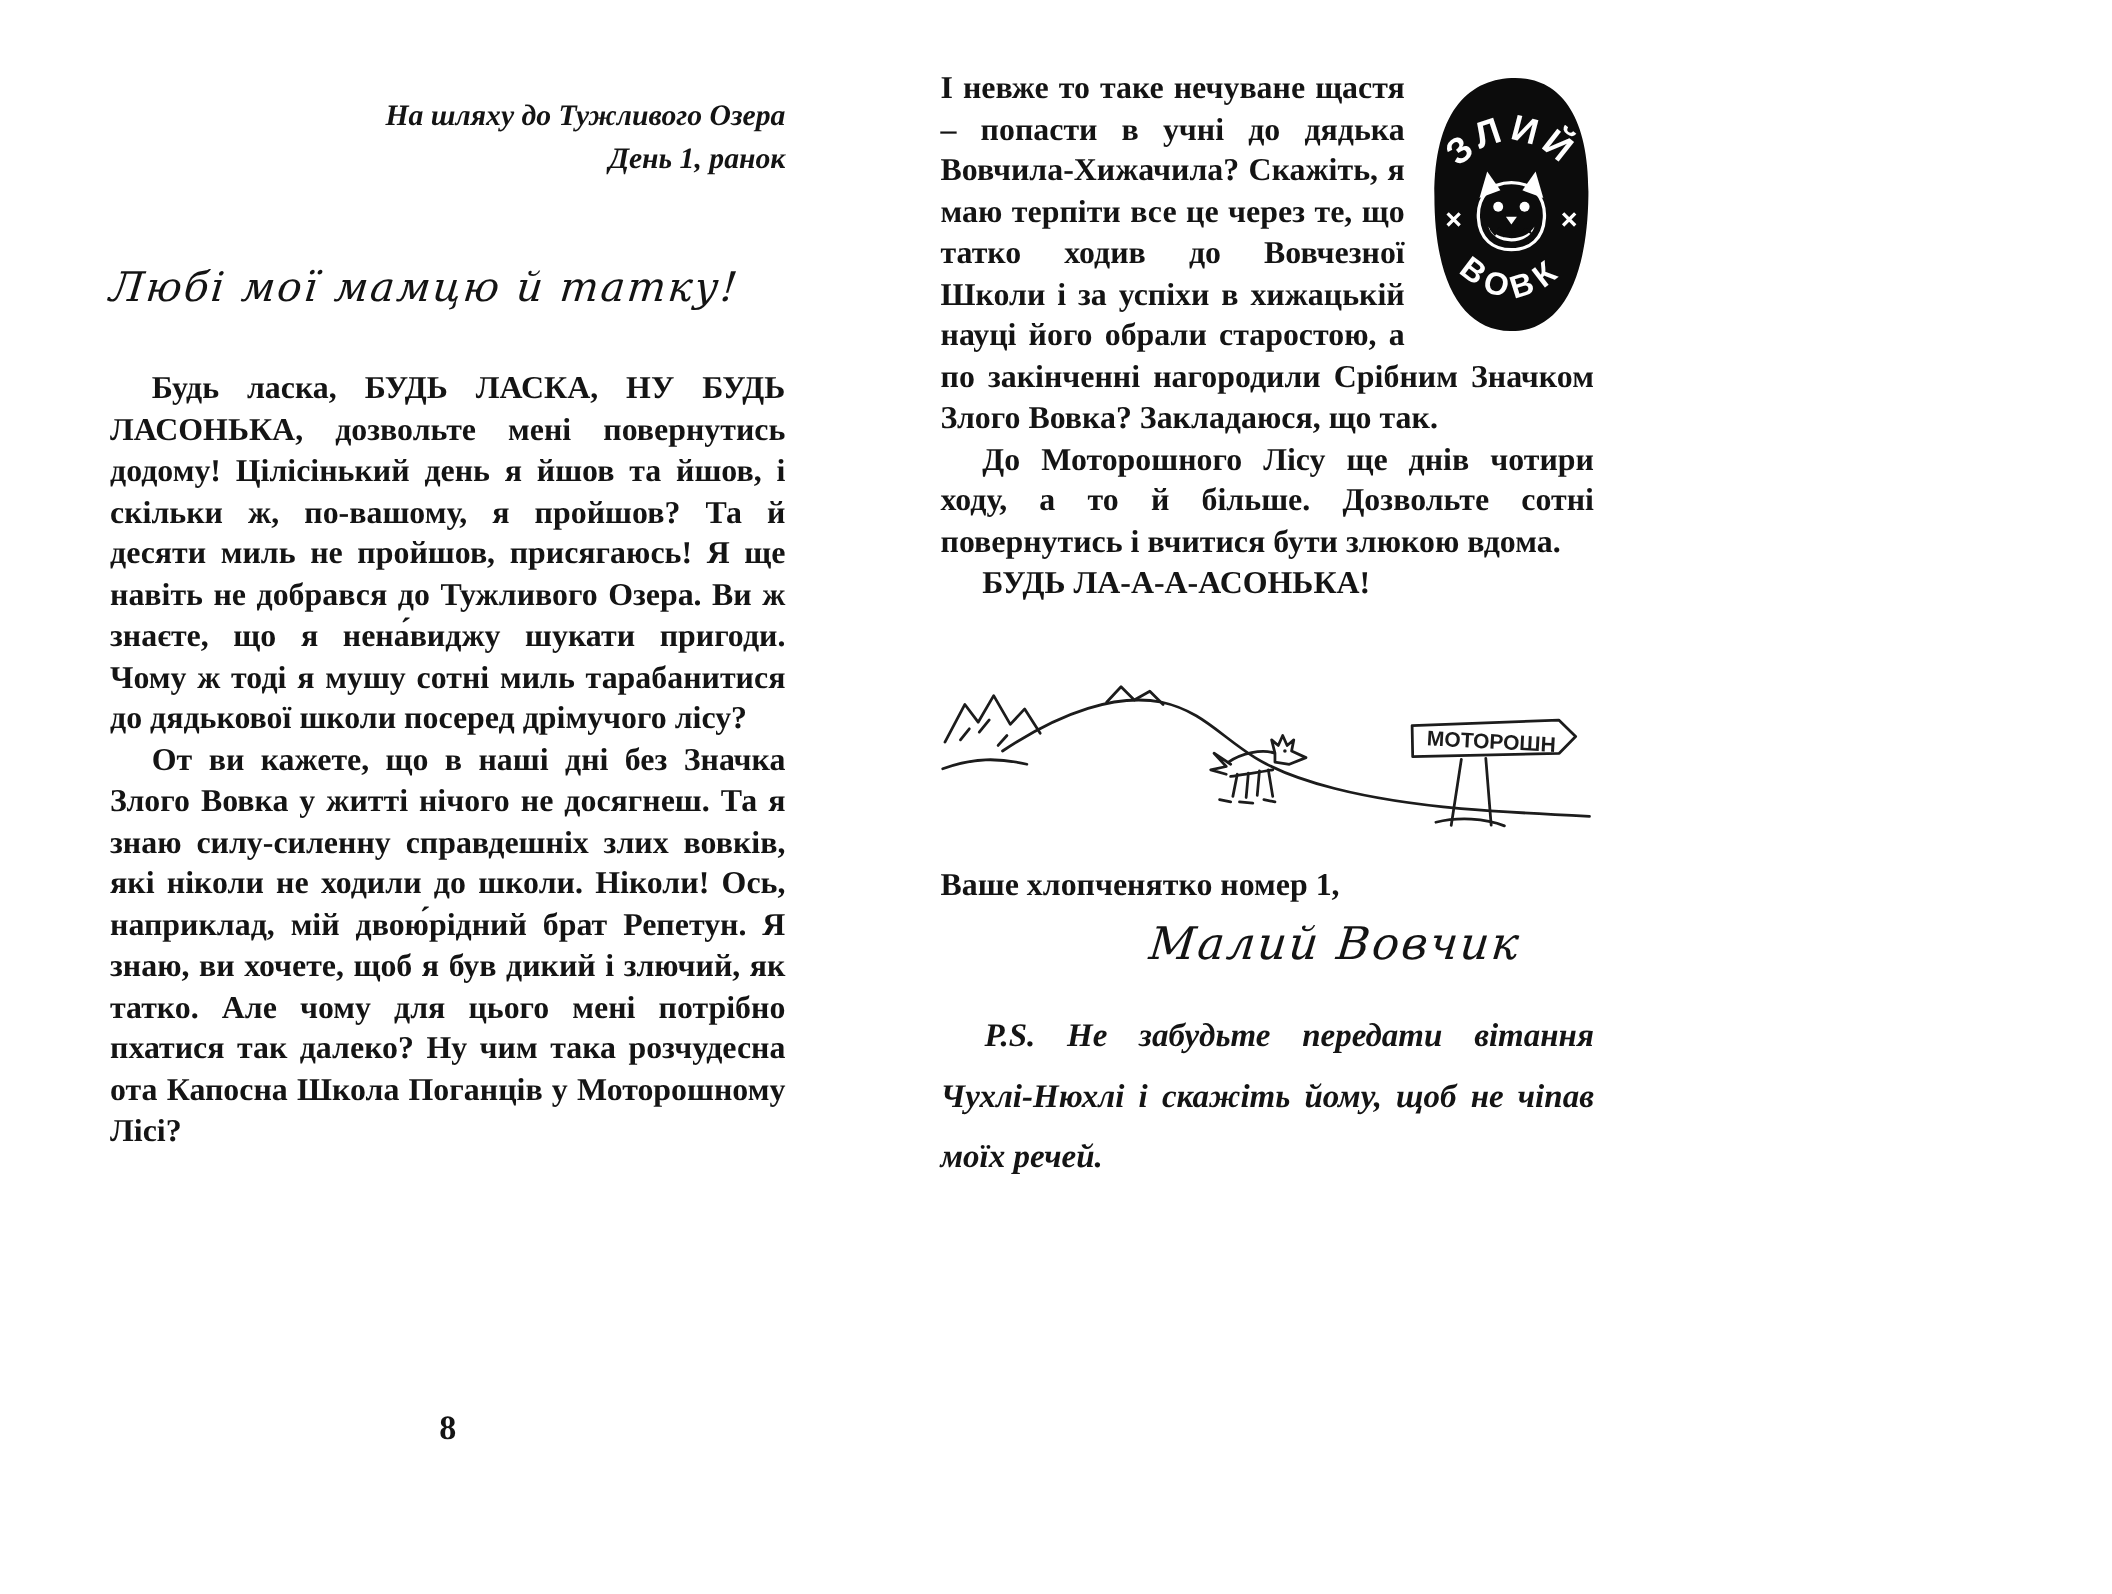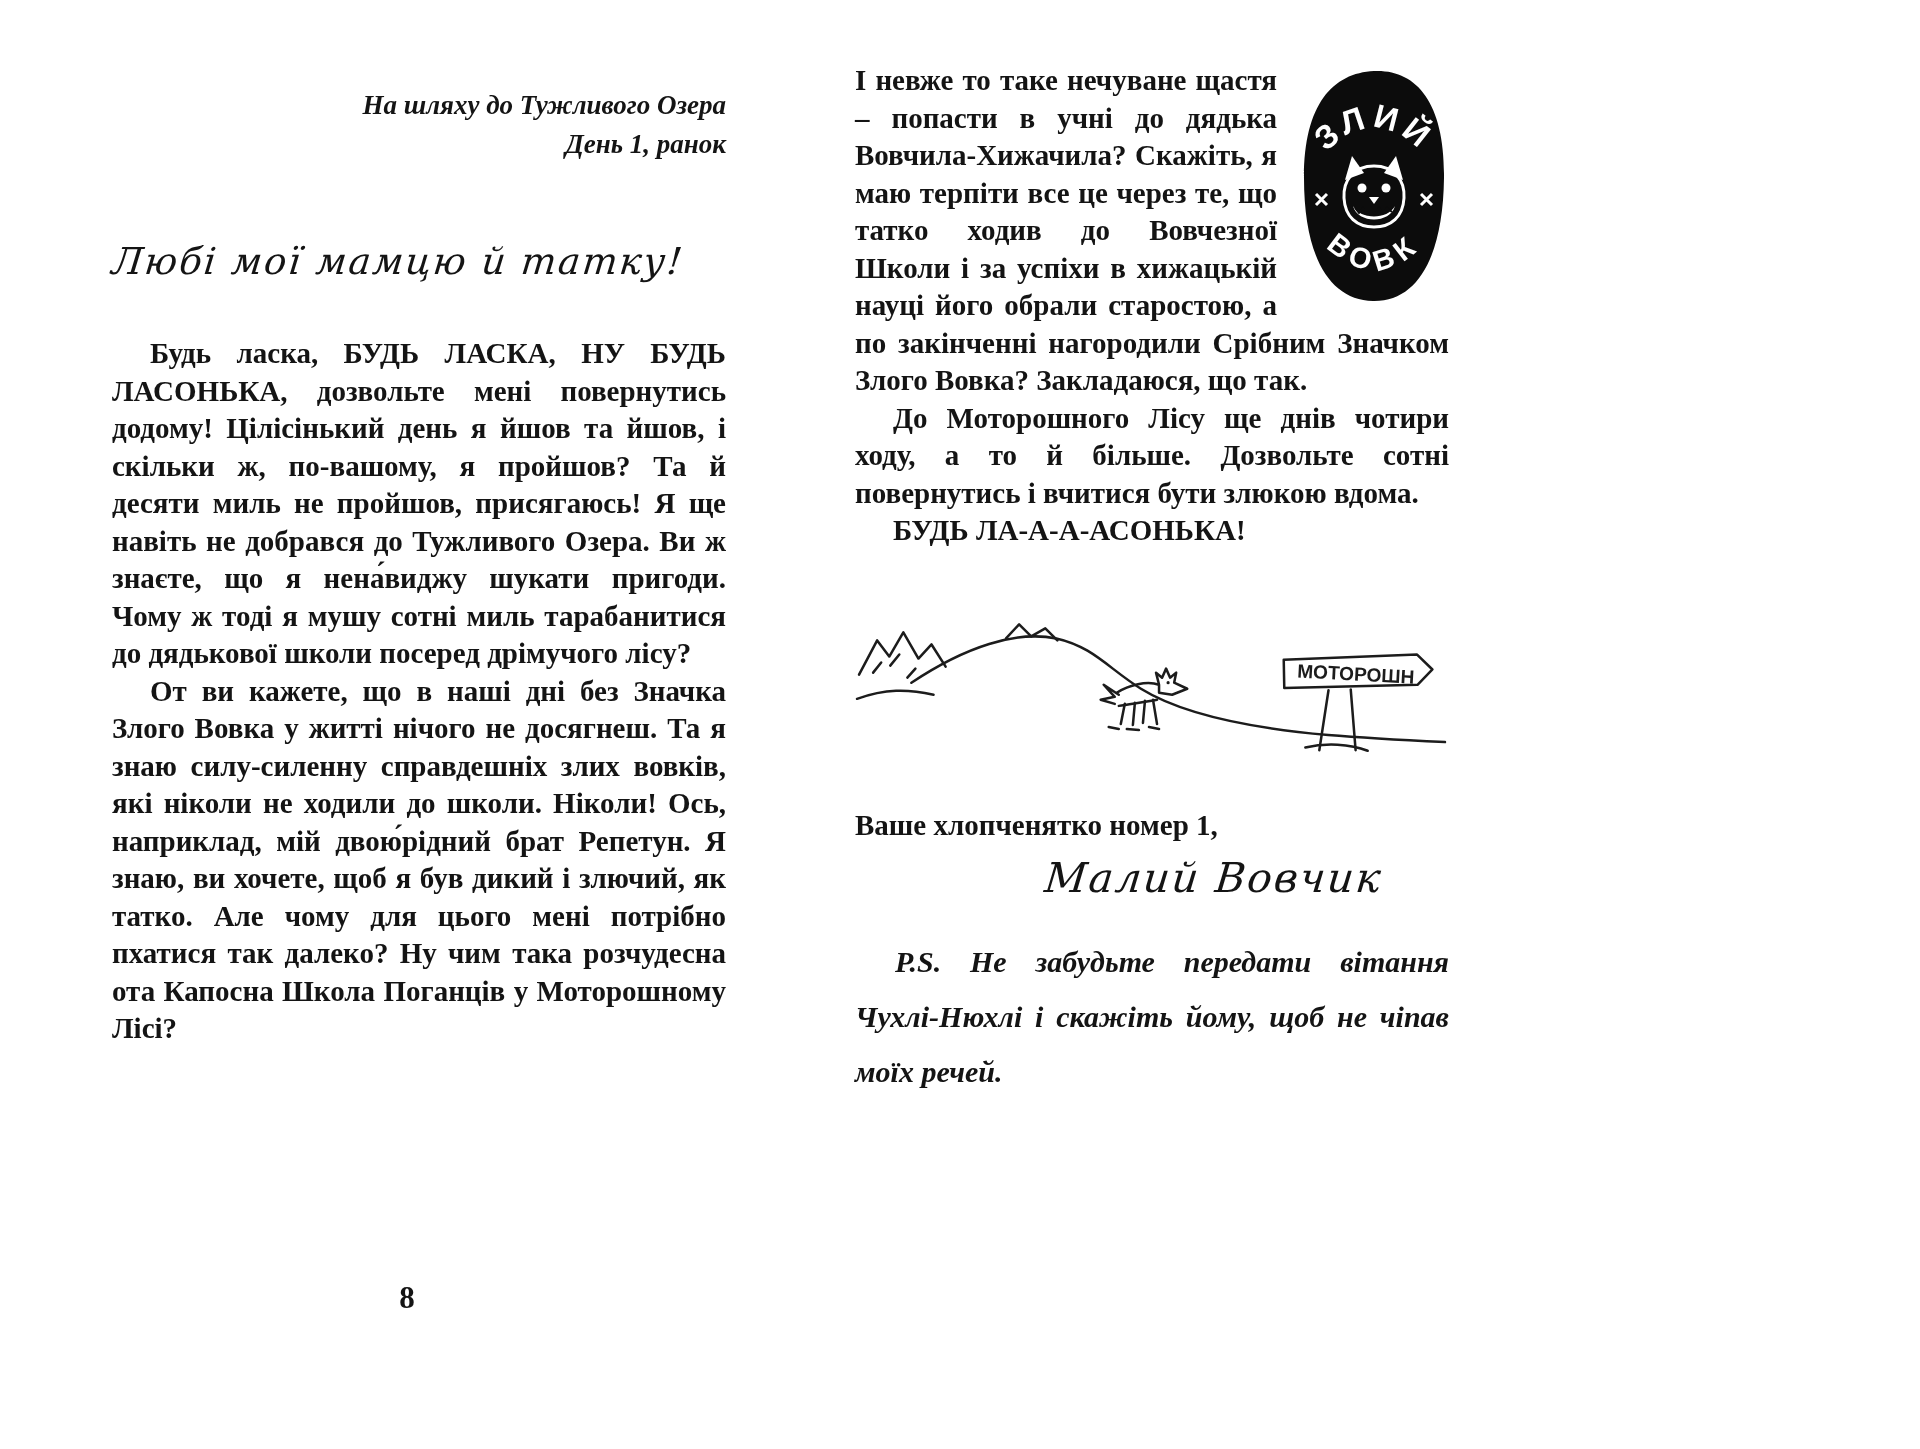--- a/index.html
+++ b/index.html
@@ -2,21 +2,21 @@
 <html><head>
 <meta charset="utf-8">
 <style>
   * { margin:0; padding:0; box-sizing:border-box; }
   html,body { background:#e9e9e9; }
   .scan {
     position:relative; width:1920px; height:1449px; background:#ffffff;
     font-family:"Liberation Serif", serif; color:#141414; overflow:hidden;
   }
   .page { position:absolute; top:0; }
-  .page-left  { left:112px; width:614px; }
+  .page-left  { left:100px; width:614px; }
   .page-right { left:855px; width:594px; }
 
   .header { margin-top:86px; text-align:right; font-style:italic; font-weight:700;
             font-size:27px; line-height:39px; }
 
   .handwriting { font-family:"DejaVu Serif", serif; font-style:italic; }
   .salutation { margin-top:76px; font-size:37px; letter-spacing:2px;
                 display:inline-block; transform:skewX(-6deg); }
 
   .body-text { font-weight:700; font-size:29px; line-height:37.5px; text-align:justify; }
@@ -26,21 +26,21 @@
   .page-number { position:absolute; left:100px; top:1280px; width:614px;
                  text-align:center; font-weight:700; font-size:31px; }
 
   .page-right .content { padding-top:62px; }
   .badge-float { float:right; width:150px; height:240px; margin:4px 0 14px 22px; }
   .badge-svg { width:100%; height:100%; display:block; }
 
   .illustration { clear:both; margin-top:26px; width:594px; }
   .illustration-svg { width:100%; height:auto; display:block; }
 
-  .closing { margin-top:32px; font-weight:700; font-size:29px; }
+  .closing { margin-top:12px; font-weight:700; font-size:29px; }
   .signature { margin-top:12px; margin-left:190px; font-size:41px; letter-spacing:2px;
                display:inline-block; transform:skewX(-6deg); }
   .postscript { margin-top:32px; font-style:italic; font-weight:700; font-size:30px;
                 line-height:55px; text-align:justify; text-indent:40px; }
 </style>
 </head>
 <body>
 
 <div class="scan">
 

